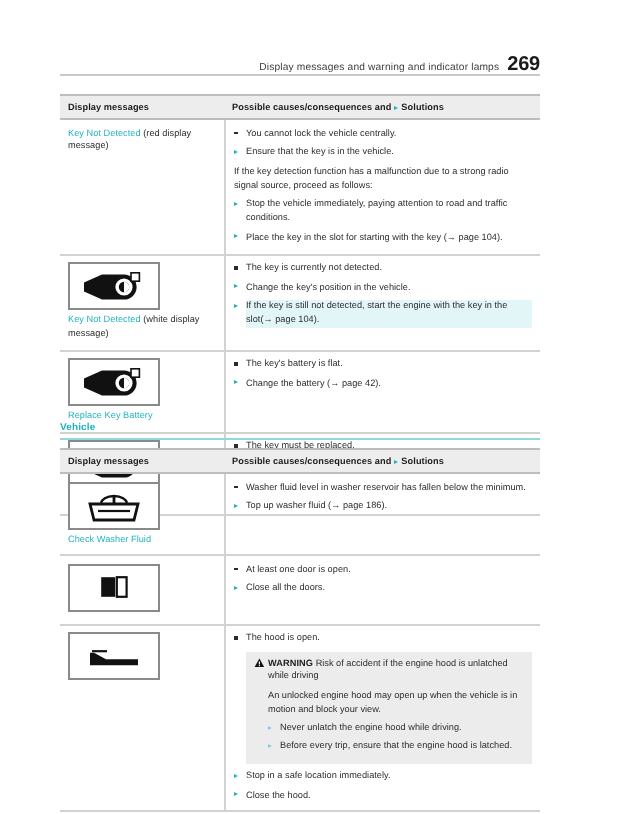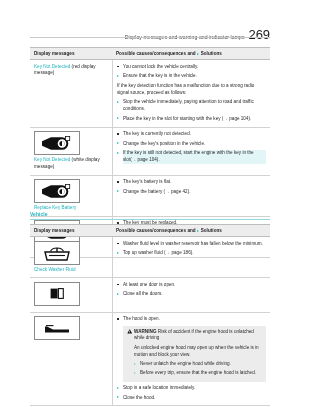--- a/index.html
+++ b/index.html
@@ -32,22 +32,22 @@
     justify-content: flex-end;
     gap: 4px;
   }
   .runhead-title {
     font-size: 5.1px;
     letter-spacing: 0.08px;
     color: #3d3d3d;
     white-space: nowrap;
   }
   .runhead-page {
-    font-size: 13px;
-    font-weight: normal;
+    font-size: 10px;
+    font-weight: bold;
     color: #1a1a1a;
     letter-spacing: -0.1px;
   }
   .runhead-rule {
     position: absolute;
     left: 30px; top: 36.5px;
     width: 240px; height: 1px;
     background: #c9c9c9;
   }
 

